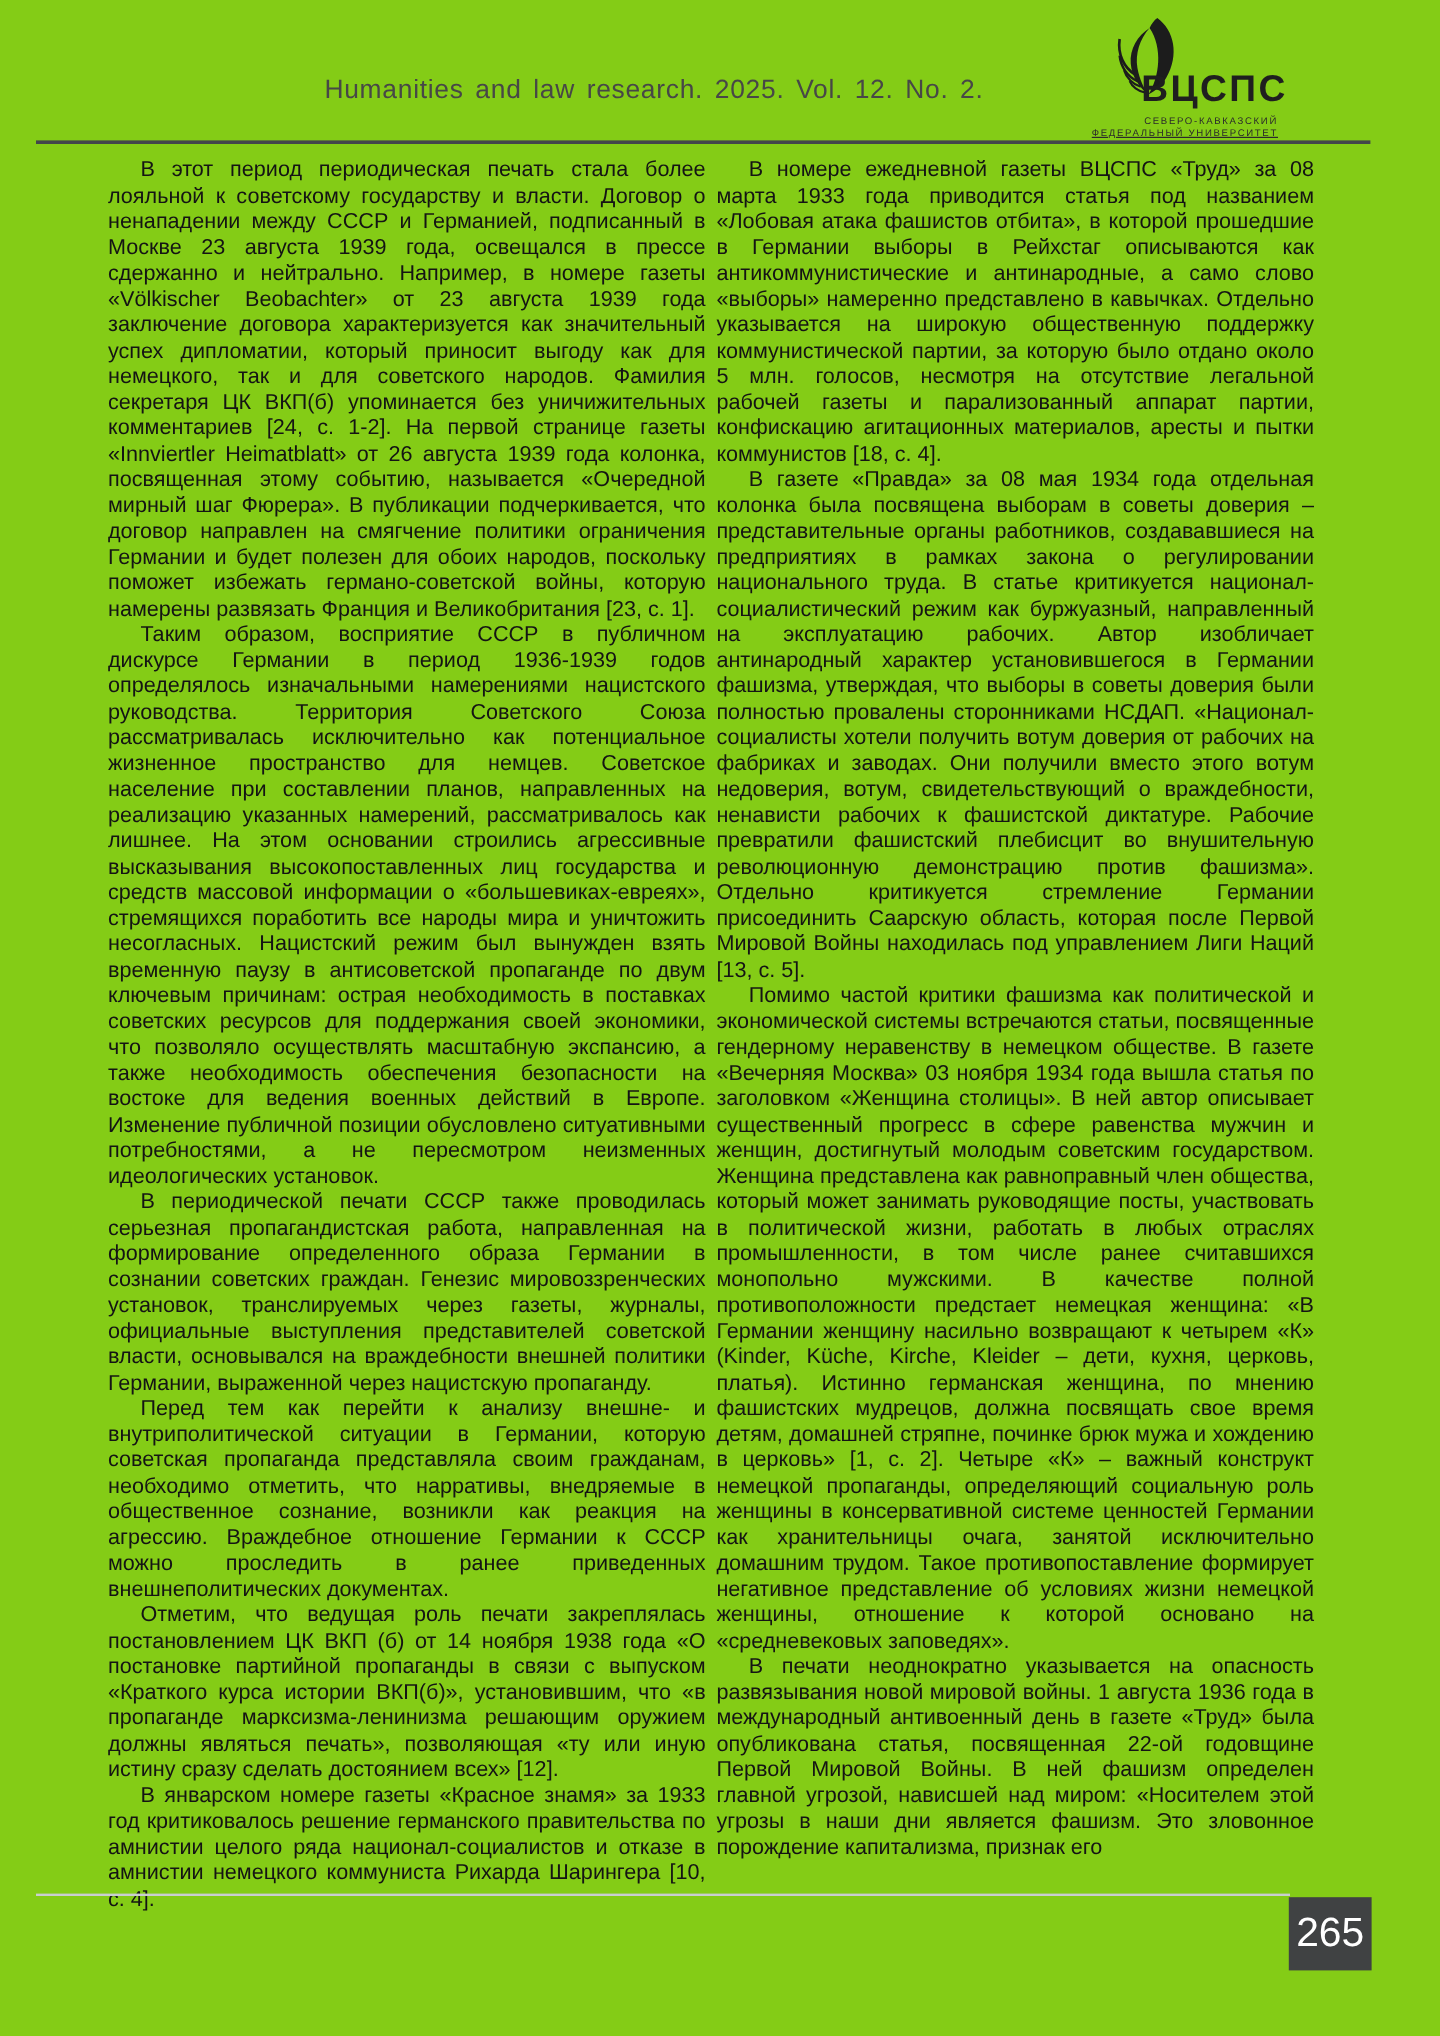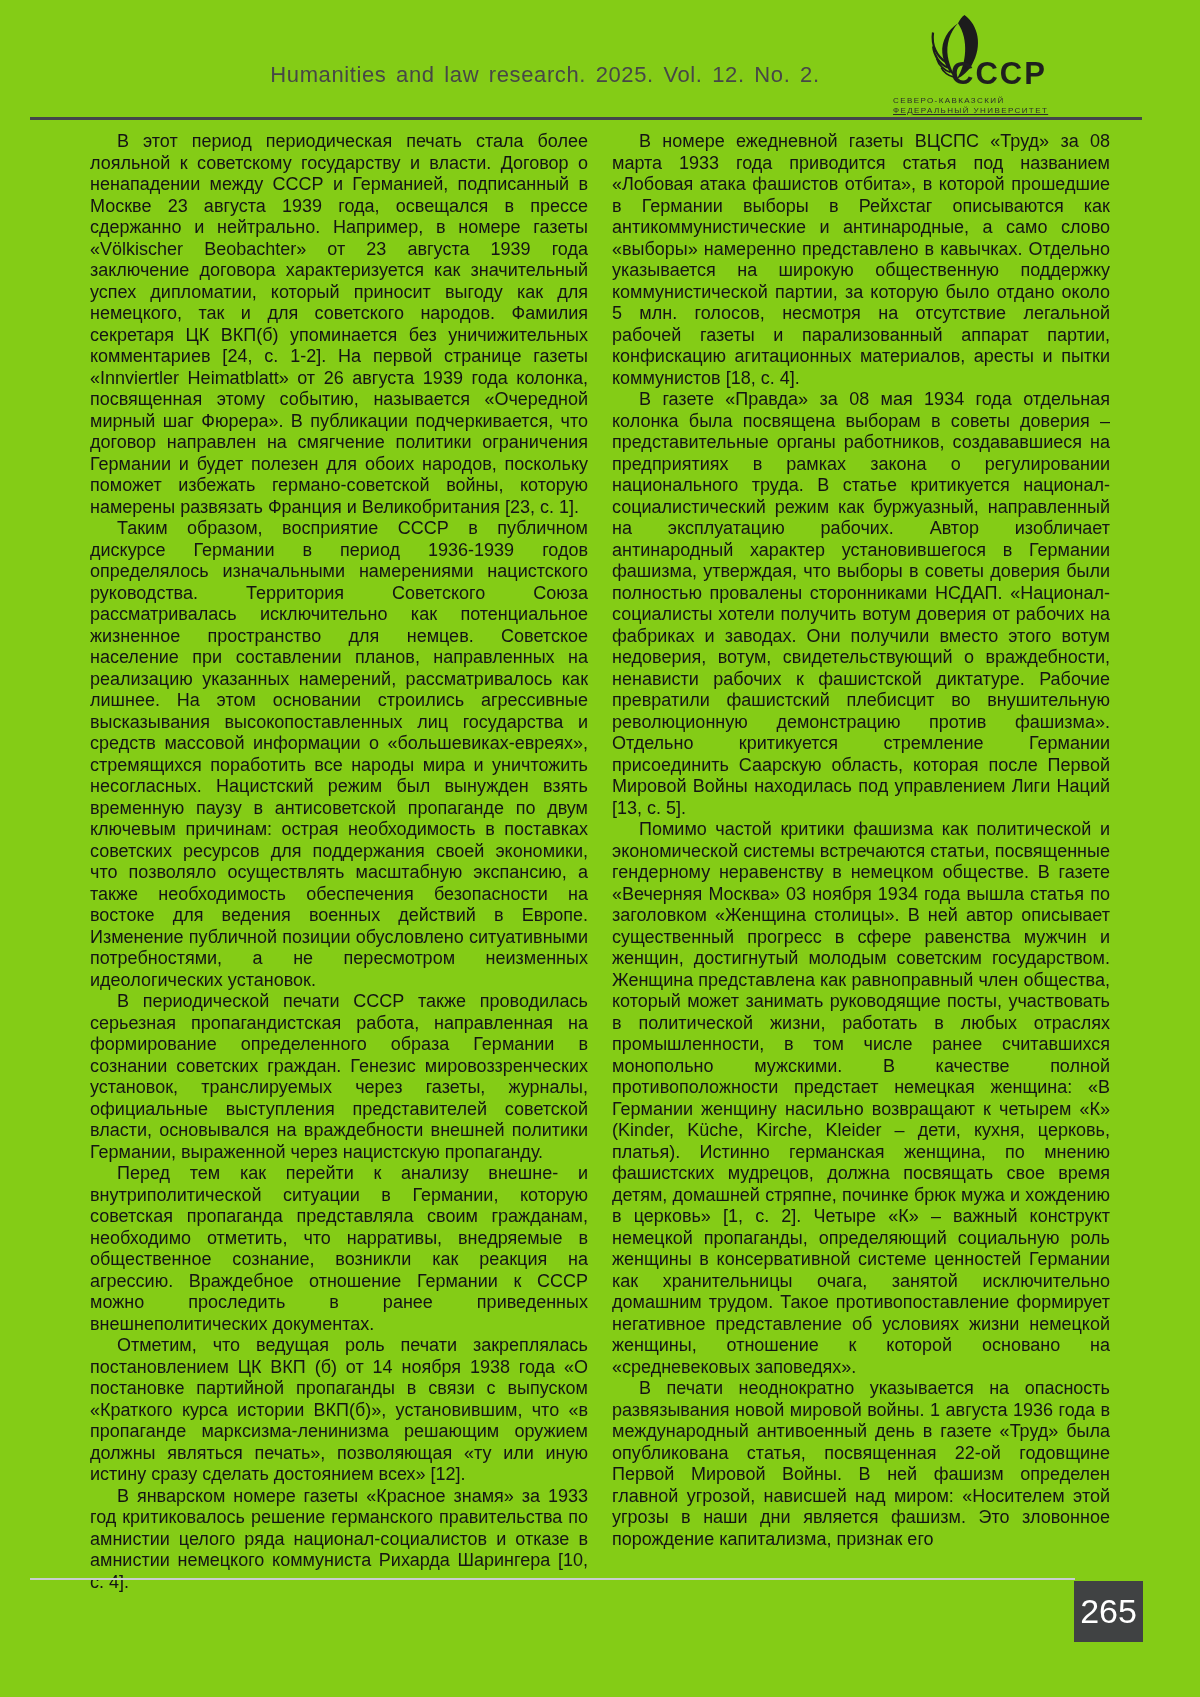--- a/index.html
+++ b/index.html
@@ -16,28 +16,28 @@
   .header-rule{
     position:absolute;top:117px;left:30px;width:1112px;height:3px;background:#43474a;
   }
   .logo{position:absolute;top:14px;left:893px;width:172px;height:102px;}
   .logo svg{position:absolute;left:30px;top:0;width:70px;height:74px;}
   .logo-abbr{
     position:absolute;left:58px;top:42px;font-size:31px;font-weight:bold;
     color:#1f1f1f;letter-spacing:2px;
   }
   .logo-sub1,.logo-sub2{
-    position:absolute;left:0;width:100%;text-align:left;
+    position:absolute;left:0;width:100%;text-align:right;
     font-size:8px;letter-spacing:1.4px;color:#2b2b2b;white-space:nowrap;
   }
   .logo-sub1{bottom:11px;}
   .logo-sub2{bottom:1px;text-decoration:underline;}
   .body-columns{
     position:absolute;top:131px;left:90px;width:1020px;
-    display:flex;gap:24px;
+    display:flex;gap:9px;
   }
   .col{width:498px;}
   .para{
     margin:0;text-indent:27px;font-size:18px;line-height:21.5px;
     text-align:justify;color:#141414;
   }
   .footer-rule{
     position:absolute;left:30px;top:1578px;width:1045px;height:2px;background:#c9ced0;
   }
   .page-number{
@@ -55,21 +55,21 @@
 
   <div class="logo">
     <svg viewBox="0 0 70 80" aria-hidden="true">
       <path fill="#1c1c1c" d="M42 1 C57 12 62 34 50 55 C46 62 40 67 34 70 C44 54 47 28 35 10 C37 6 39 3 42 1 Z"></path>
       <path fill="#1c1c1c" d="M35 10 C26 20 22 33 24 46 C26 57 30 65 34 70 C26 64 19 54 18 42 C17 29 24 17 35 10 Z"></path>
       <path fill="none" stroke="#1c1c1c" stroke-width="2.4" d="M22 52 C12 46 6 34 8 20"></path>
       <path fill="none" stroke="#1c1c1c" stroke-width="2.2" d="M24 58 C15 54 9 45 8 35"></path>
       <path fill="none" stroke="#1c1c1c" stroke-width="2" d="M27 63 C20 61 14 55 12 48"></path>
       <path fill="none" stroke="#1c1c1c" stroke-width="1.8" d="M30 68 C25 67 19 63 17 58"></path>
     </svg>
-    <div class="logo-abbr">СССР</div>
+    <div class="logo-abbr">ВЦСПС</div>
     <div class="logo-sub1">СЕВЕРО-КАВКАЗСКИЙ</div>
     <div class="logo-sub2">ФЕДЕРАЛЬНЫЙ УНИВЕРСИТЕТ</div>
   </div>
 
   <div class="header-rule"></div>
 
   <main class="body-columns">
     <div class="col">
         <p class="para">В этот период периодическая печать стала более лояльной к советскому государству и власти. Договор о ненападении между СССР и Германией, подписанный в Москве 23 августа 1939 года, освещался в прессе сдержанно и нейтрально. Например, в номере газеты «Völkischer Beobachter» от 23 августа 1939 года заключение договора характеризуется как значительный успех дипломатии, который приносит выгоду как для немецкого, так и для советского народов. Фамилия секретаря ЦК ВКП(б) упоминается без уничижительных комментариев [24, с. 1-2]. На первой странице газеты «Innviertler Heimatblatt» от 26 августа 1939 года колонка, посвященная этому событию, называется «Очередной мирный шаг Фюрера». В публикации подчеркивается, что договор направлен на смягчение политики ограничения Германии и будет полезен для обоих народов, поскольку поможет избежать германо-советской войны, которую намерены развязать Франция и Великобритания [23, с. 1].</p>
         <p class="para">Таким образом, восприятие СССР в публичном дискурсе Германии в период 1936-1939 годов определялось изначальными намерениями нацистского руководства. Территория Советского Союза рассматривалась исключительно как потенциальное жизненное пространство для немцев. Советское население при составлении планов, направленных на реализацию указанных намерений, рассматривалось как лишнее. На этом основании строились агрессивные высказывания высокопоставленных лиц государства и средств массовой информации о «большевиках-евреях», стремящихся поработить все народы мира и уничтожить несогласных. Нацистский режим был вынужден взять временную паузу в антисоветской пропаганде по двум ключевым причинам: острая необходимость в поставках советских ресурсов для поддержания своей экономики, что позволяло осуществлять масштабную экспансию, а также необходимость обеспечения безопасности на востоке для ведения военных действий в Европе. Изменение публичной позиции обусловлено ситуативными потребностями, а не пересмотром неизменных идеологических установок.</p>

